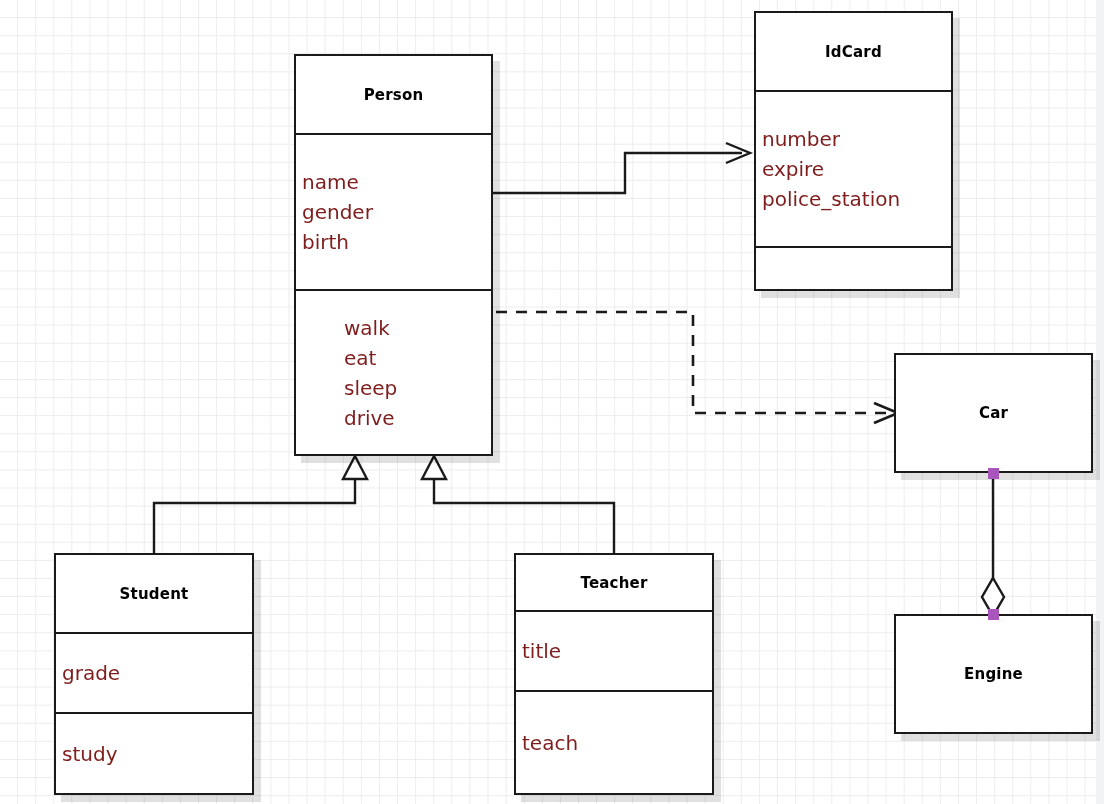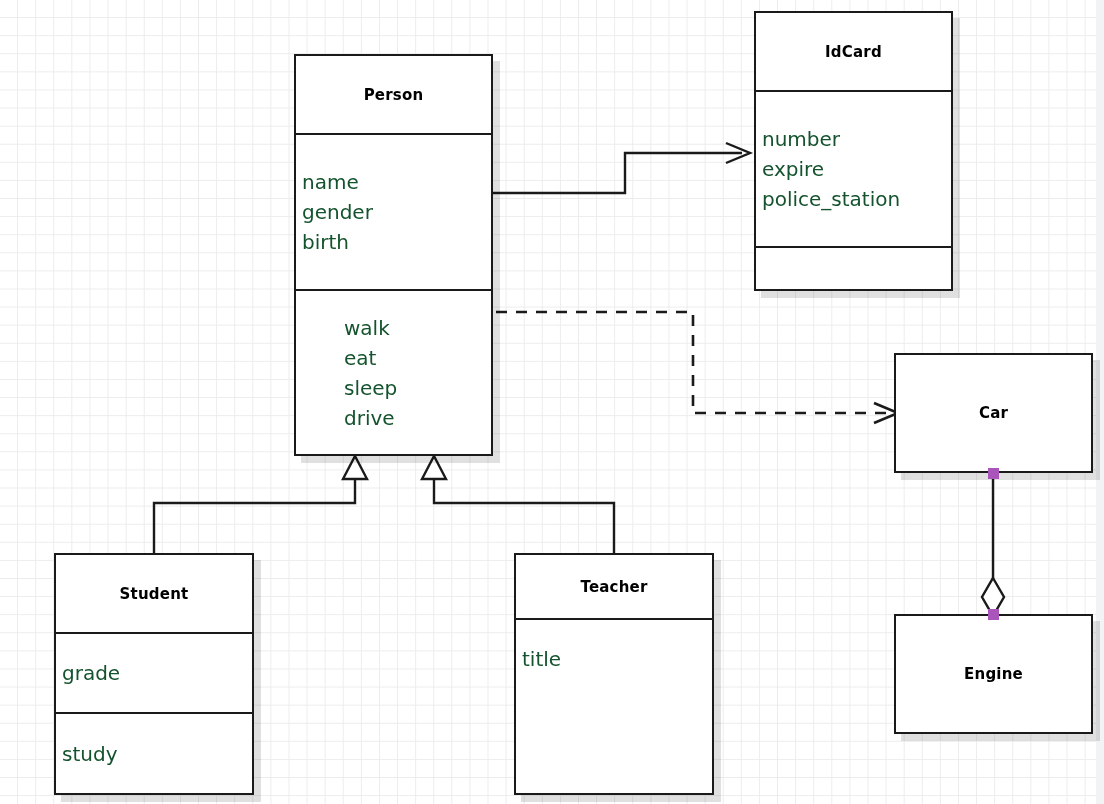--- a/index.html
+++ b/index.html
@@ -79,21 +79,21 @@
   }
   .c-body {
     display: flex;
     flex-direction: column;
     justify-content: center;
     padding-left: 6px;
   }
   .member {
     font-size: 20px;
     line-height: 30px;
-    color: #14532d;
+    color: #7f1d1d;
     white-space: nowrap;
   }
   .c-empty { }
 
   
   .handle {
     position: absolute;
     width: 11px;
     height: 11px;
     background: #aa55bb;
@@ -170,25 +170,28 @@
     </div>
     <div class="compartment c-body" style="height:80px;">
       <div class="member">grade</div>
     </div>
     <div class="compartment c-body" style="flex:1 1 auto;">
       <div class="member">study</div>
     </div>
   </div>
 
   <div class="uml-class" style="left:514px; top:553px; width:200px; height:242px;">
-    <div class="compartment c-title" style="height:63px;">
+    <div class="compartment c-title" style="height:55px;">
       <span class="title-text">Teacher</span>
     </div>
     <div class="compartment c-body" style="height:80px;">
       <div class="member">title</div>
+    </div>
+    <div class="compartment c-body" style="flex:1 1 auto;">
+      <div class="member">teach</div>
     </div>
   </div>
 
   <div class="uml-class" style="left:894px; top:353px; width:199px; height:120px;">
     <div class="compartment c-title" style="flex:1 1 auto;">
       <span class="title-text">Car</span>
     </div>
   </div>
 
   <div class="uml-class" style="left:894px; top:614px; width:199px; height:120px;">

